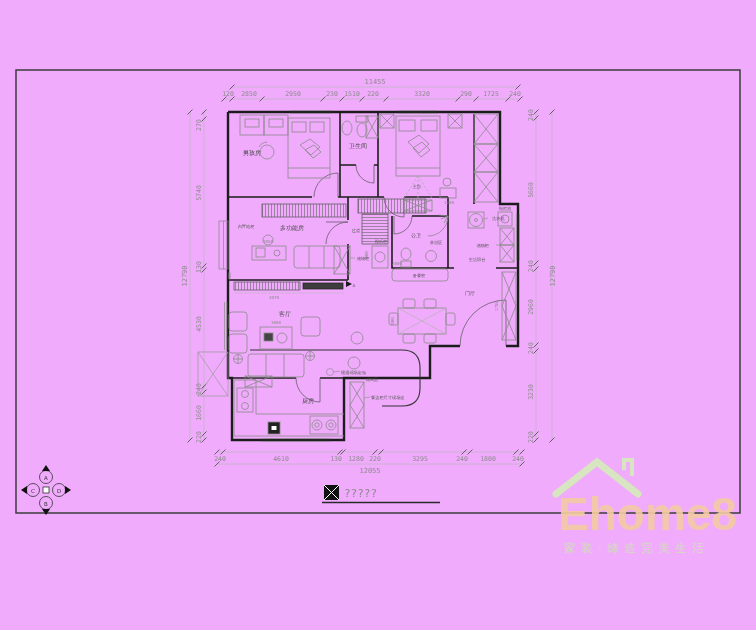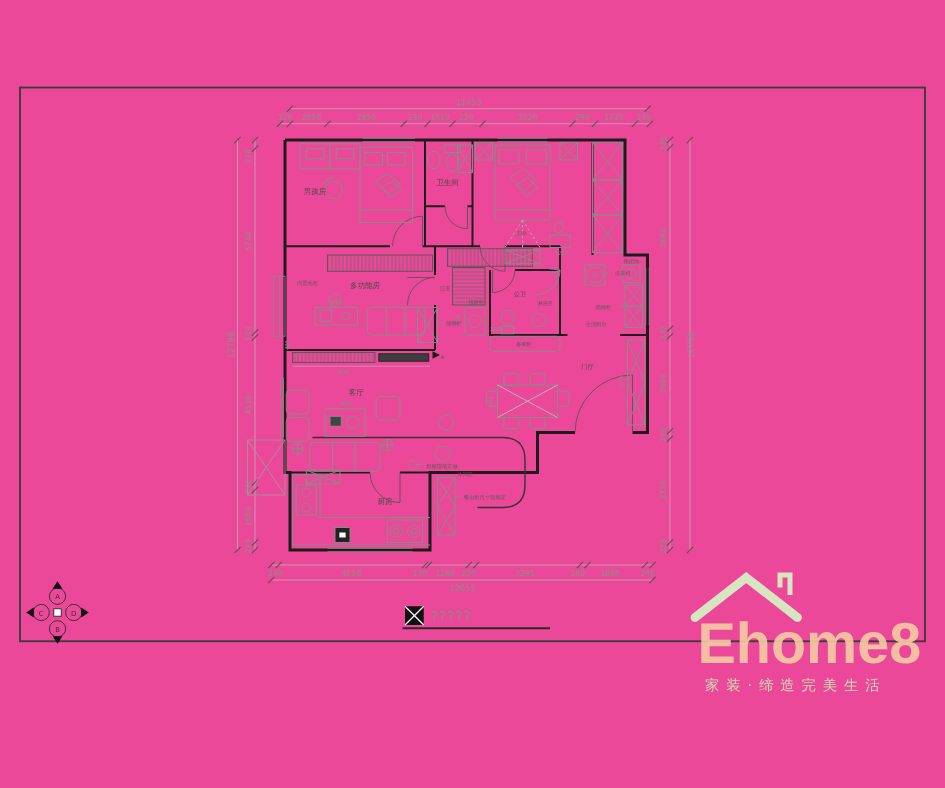--- a/index.html
+++ b/index.html
@@ -1,16 +1,16 @@
 <!DOCTYPE html>
 <html><head>
 <meta charset="utf-8">
 <style>
   html,body{margin:0;padding:0;background:#ffffff;}
-  .stage{position:relative;width:756px;height:630px;background:#ec4899;overflow:hidden;
+  .stage{position:relative;width:756px;height:630px;background:#f0abfc;overflow:hidden;
          font-family:"Liberation Sans",sans-serif;}
   svg{position:absolute;left:0;top:0;}
   text{user-select:none;}
   .dim{font-family:"DejaVu Sans Mono",monospace;fill:#8c8c8c;font-size:6.5px;}
   .dimbig{font-family:"DejaVu Sans Mono",monospace;fill:#8c8c8c;font-size:7px;}
   .lbl{font-family:"DejaVu Sans",sans-serif;fill:#4a4a4a;font-size:6px;}
   .lbl-s{font-family:"DejaVu Sans",sans-serif;fill:#5a5a5a;font-size:4.2px;}
   .lbl-m{font-family:"DejaVu Sans",sans-serif;fill:#4a4a4a;font-size:5px;}
   .idim{font-family:"DejaVu Sans Mono",monospace;fill:#8c8c8c;font-size:4.2px;}
   .cletter{font-family:"DejaVu Sans",sans-serif;fill:#333;font-size:5.5px;}

